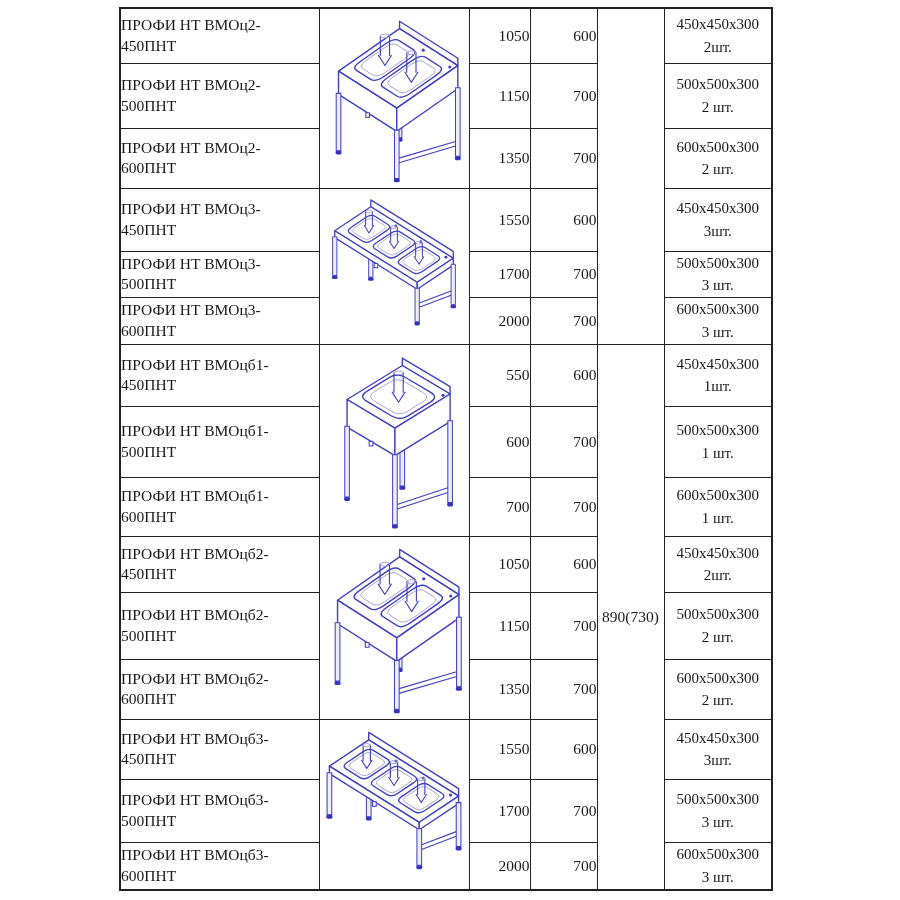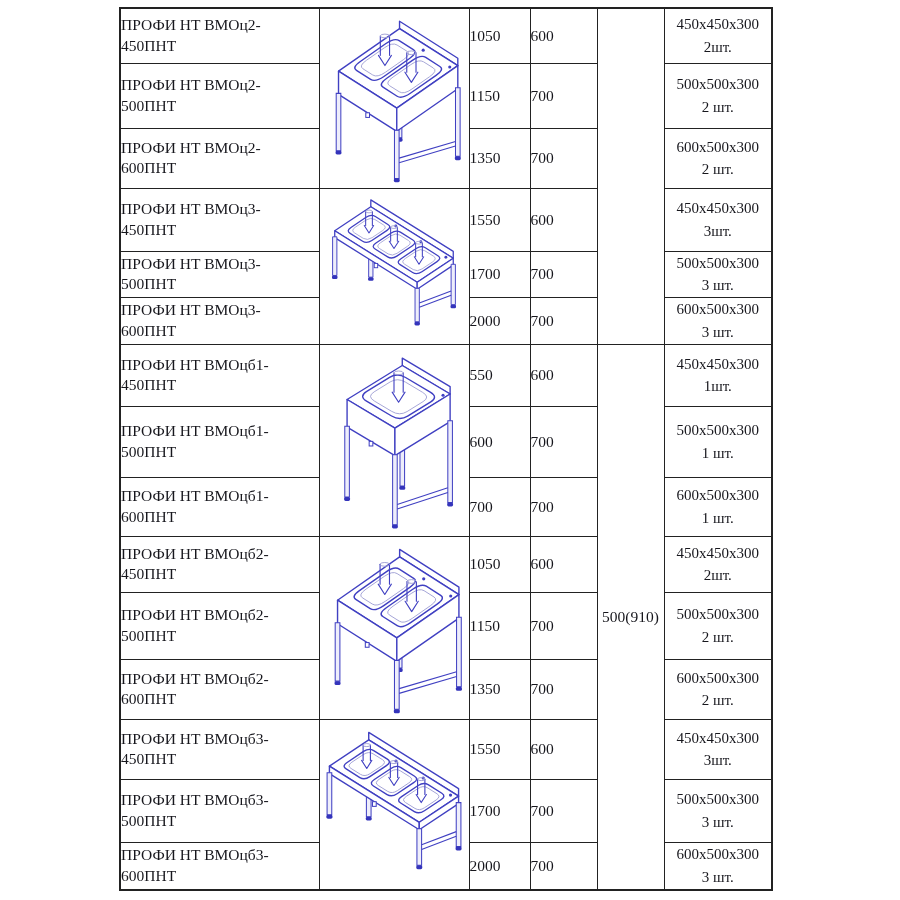--- a/index.html
+++ b/index.html
@@ -1,21 +1,21 @@
 <!DOCTYPE html>
 <html><head>
 <meta charset="utf-8">
 <style>
   html,body{margin:0;padding:0;background:#ffffff;}
   body{width:900px;height:900px;position:relative;font-family:"Liberation Serif","DejaVu Serif",serif;color:#17171d;}
   .sheet{position:absolute;left:119px;top:7px;}
   table.spec{border-collapse:collapse;table-layout:fixed;border:2px solid #222222;}
   table.spec td{border:1.5px solid #222222;padding:0;vertical-align:middle;overflow:hidden;background:#ffffff;}
   td.name{text-align:left;padding:2px 4px 2px 7px;font-size:15.5px;line-height:1.32;}
-  td.num{text-align:left;font-size:15.5px;}
+  td.num{text-align:right;font-size:15.5px;}
   td.dims{text-align:center;font-size:15px;line-height:1.5;margin-left:23px;}
   td.img{text-align:center;vertical-align:middle;}
   td.hcol{text-align:center;font-size:15.5px;}
   .sink{display:flex;align-items:center;justify-content:center;width:100%;}
   .sink svg{display:block;}
 </style>
 </head>
 <body>
 
 <div class="sheet">
@@ -222,21 +222,21 @@
                 <polygon points="133.5,79 138.5,79 138.5,168" fill="none" stroke="none"></polygon>
                 <polygon points="133.5,79 138.5,79 138.5,168 133.5,168" fill="#eeeefb" stroke="#4040c2" stroke-width="1.1"></polygon>
                 <rect x="132.8" y="168" width="6.4" height="4.2" rx="1.6" fill="#3434bb"></rect>
                 <line x1="78.5" y1="170" x2="133.5" y2="152" stroke="#4040c2" stroke-width="1.2"></line>
                 <line x1="78.5" y1="175" x2="133.5" y2="157" stroke="#4040c2" stroke-width="1.2"></line>
               </svg>
             </div>
   </td>
   <td class="num">550</td>
   <td class="num">600</td>
-  <td class="hcol" rowspan="9">500(910)</td>
+  <td class="hcol" rowspan="9">890(730)</td>
   <td class="dims">
     <div>450x450x300</div>
     <div>1шт.</div>
   </td>
 </tr>
 <tr style="height:71px">
   <td class="name">
     <div>ПРОФИ НТ ВМОцб1-</div>
     <div>500ПНТ</div>
   </td>

